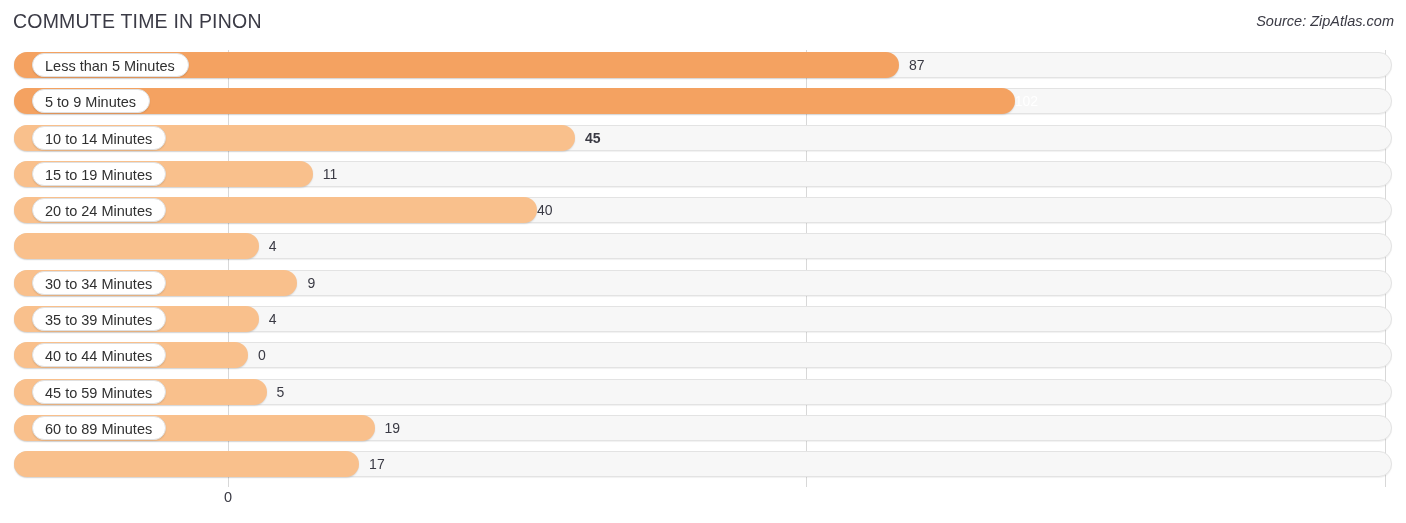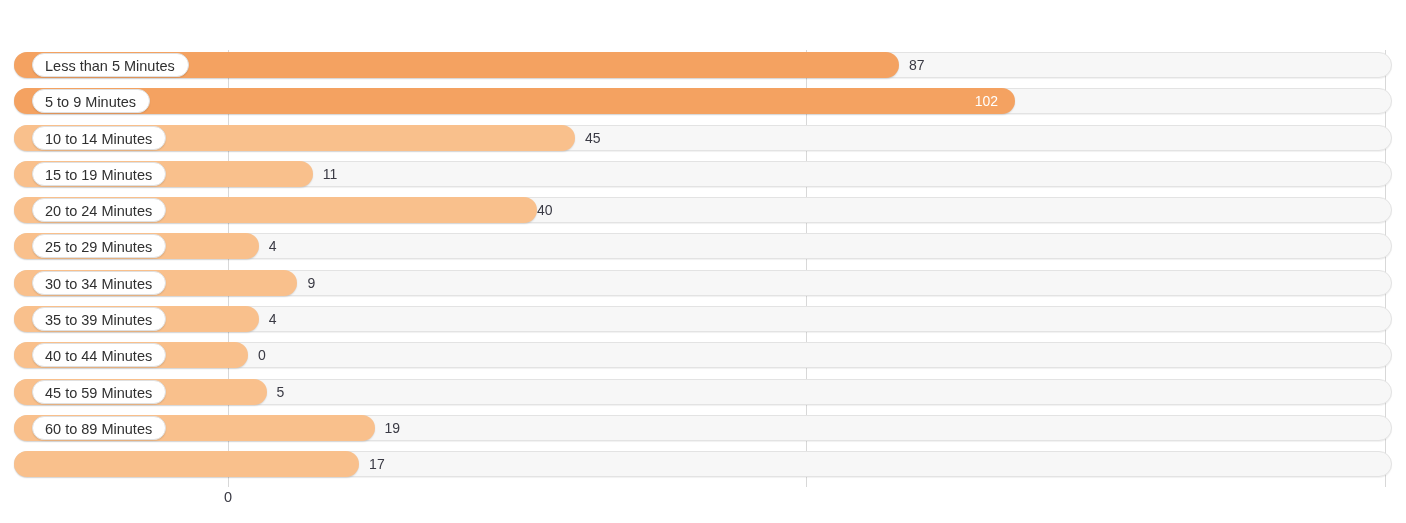--- a/index.html
+++ b/index.html
@@ -135,21 +135,21 @@
   
   .value {
     position: absolute;
     top: 3px;
     height: 24px;
     line-height: 24px;
     font-size: 14px;
     white-space: nowrap;
   }
   .value.outside { color: #3a3a44; }
-  .value.inside  { color: #ffffff; }
+  .value.inside  { color: #ffffff; margin-left: 40px; }
 
   
   .axis {
     position: absolute;
     left: 0;
     top: 487px;
     width: 1406px;
     height: 36px;
   }
   .tick-label {
@@ -159,20 +159,24 @@
     color: #3a3a44;
     white-space: nowrap;
     transform: translateX(-50%);
   }
 </style>
 </head>
 <body>
 
 <div class="chart-root">
 
+  <div class="header">
+    <div class="chart-title">COMMUTE TIME IN PINON</div>
+    <div class="source-label">Source: ZipAtlas.com</div>
+  </div>
 
   <div class="plot">
     <div class="gridlines">
         <div class="gridline" style="left: 228px;"></div>
         <div class="gridline" style="left: 806.475px;"></div>
         <div class="gridline" style="left: 1384.95px;"></div>
       </div>
     <div class="rows">
         <div class="row">
           <div class="track"></div>
@@ -183,38 +187,37 @@
         <div class="row">
           <div class="track"></div>
           <div class="bar tone-strong" style="width: 1000.73px;"></div>
           <div class="label-pill">5 to 9 Minutes</div>
           <div class="value inside" style="left: 974.726px;">102</div>
         </div>
         <div class="row">
           <div class="track"></div>
           <div class="bar tone-light" style="width: 561.085px;"></div>
           <div class="label-pill">10 to 14 Minutes</div>
-          <div class="value outside" style="left: 585.085px;">45</div>
+          <div class="value outside" style="left: 585.085px; font-weight: bold;">45</div>
         </div>
         <div class="row">
           <div class="track"></div>
           <div class="bar tone-light" style="width: 298.843px;"></div>
           <div class="label-pill">15 to 19 Minutes</div>
           <div class="value outside" style="left: 322.843px;">11</div>
         </div>
         <div class="row">
           <div class="track"></div>
           <div class="bar tone-light" style="width: 522.52px;"></div>
           <div class="label-pill">20 to 24 Minutes</div>
           <div class="value outside" style="left: 537px;">40</div>
         </div>
         <div class="row">
           <div class="track"></div>
           <div class="bar tone-light" style="width: 244.852px;"></div>
-          <div class="label-pill">25 to 29 Minutes</div>
           <div class="value outside" style="left: 268.852px;">4</div>
         </div>
         <div class="row">
           <div class="track"></div>
           <div class="bar tone-light" style="width: 283.417px;"></div>
           <div class="label-pill">30 to 34 Minutes</div>
           <div class="value outside" style="left: 307.417px;">9</div>
         </div>
         <div class="row">
           <div class="track"></div>

